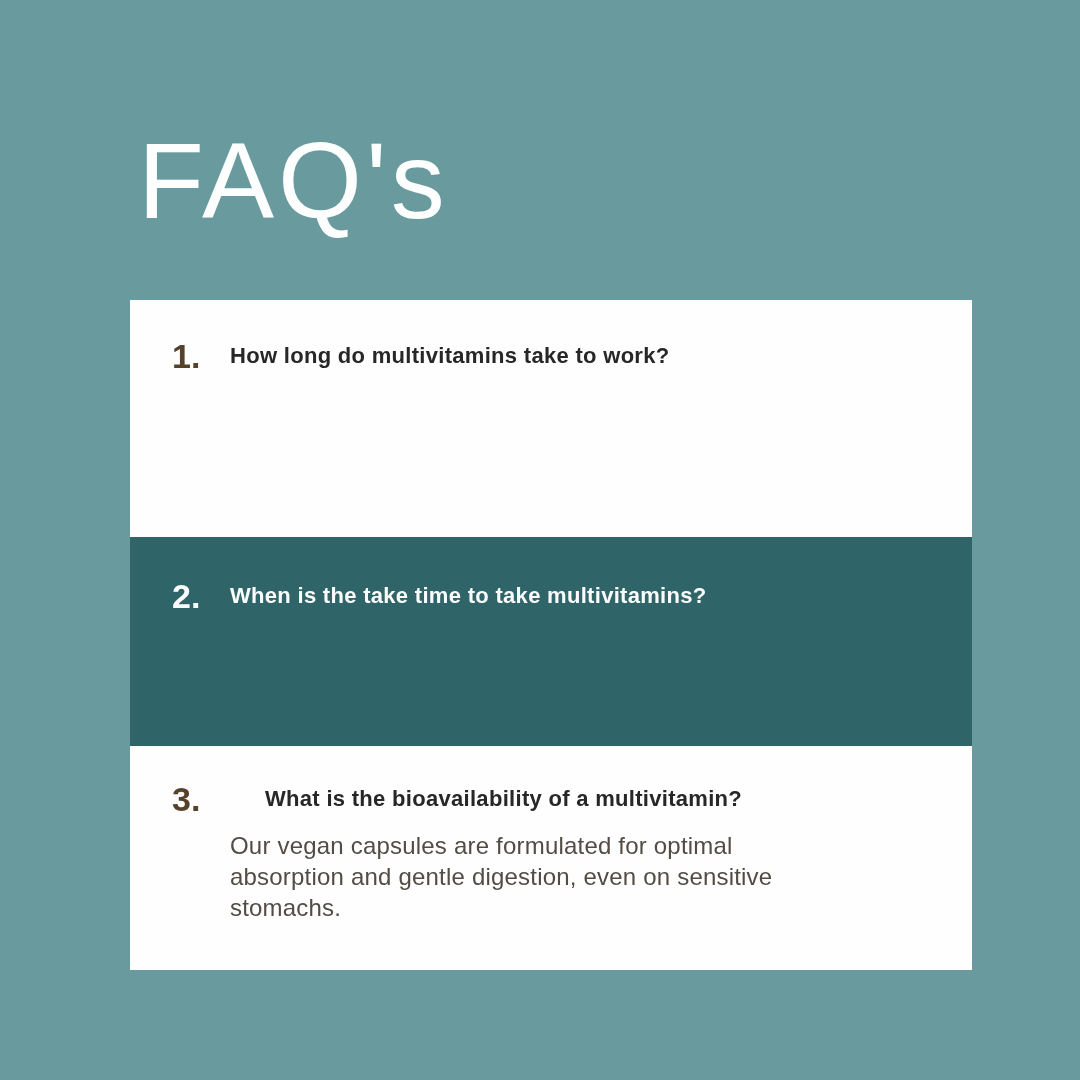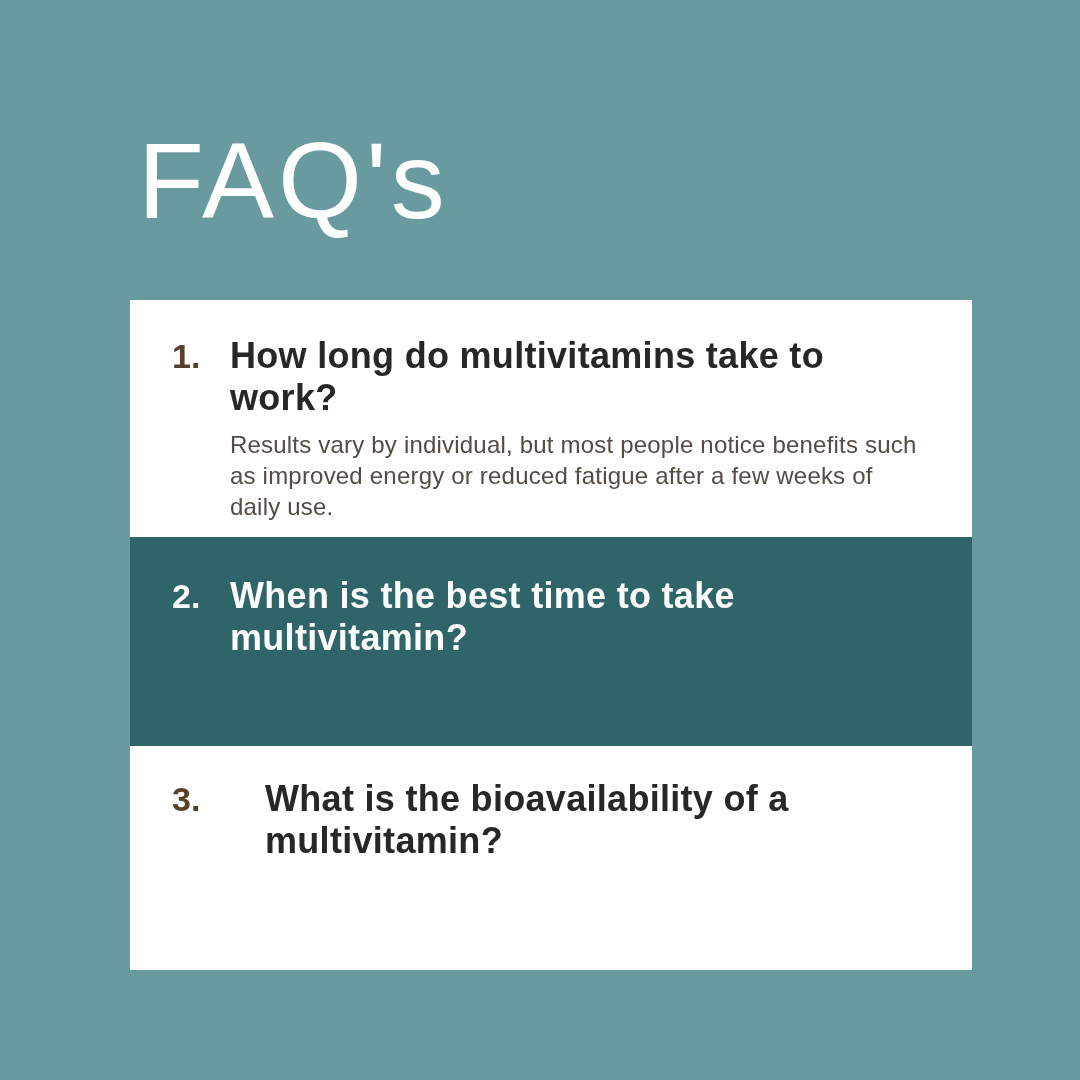--- a/index.html
+++ b/index.html
@@ -59,21 +59,21 @@
     flex: 0 0 58px;
     font-size: 34px;
     line-height: 42px;
     font-weight: 700;
   }
   .card.light .num { color: #55412c; }
   .card.dark  .num { color: #fbfdfd; }
 
   .question {
     margin: 0;
-    font-size: 36px;
+    font-size: 22px;
     line-height: 42px;
     font-weight: 700;
     letter-spacing: 0.3px;
   }
   .card.light .question { color: #272727; }
   .card.dark  .question { color: #fbfdfd; }
   .card-1 .question { max-width: 660px; }
   .card-2 .question { max-width: 570px; }
   .card-3 .question { max-width: 620px; margin-left: 35px; }
 
@@ -97,31 +97,31 @@
 
   <h1 class="title">FAQ's</h1>
 
   <div class="cards">
 
     <section class="card light card-1">
       <div class="q-row">
         <span class="num">1.</span>
         <h2 class="question">How long do multivitamins take to work?</h2>
       </div>
-      <p class="answer">Results vary by individual, but most people notice benefits such as improved energy or reduced fatigue after a few weeks of daily use.</p>
     </section>
 
     <section class="card dark card-2">
       <div class="q-row">
         <span class="num">2.</span>
-        <h2 class="question">When is the best time to take multivitamin?</h2>
+        <h2 class="question">When is the take time to take multivitamins?</h2>
       </div>
     </section>
 
     <section class="card light card-3">
       <div class="q-row">
         <span class="num">3.</span>
         <h2 class="question">What is the bioavailability of a multivitamin?</h2>
       </div>
+      <p class="answer">Our vegan capsules are formulated for optimal absorption and gentle digestion, even on sensitive stomachs.</p>
     </section>
 
   </div>
 </div>
 
 </body></html>

